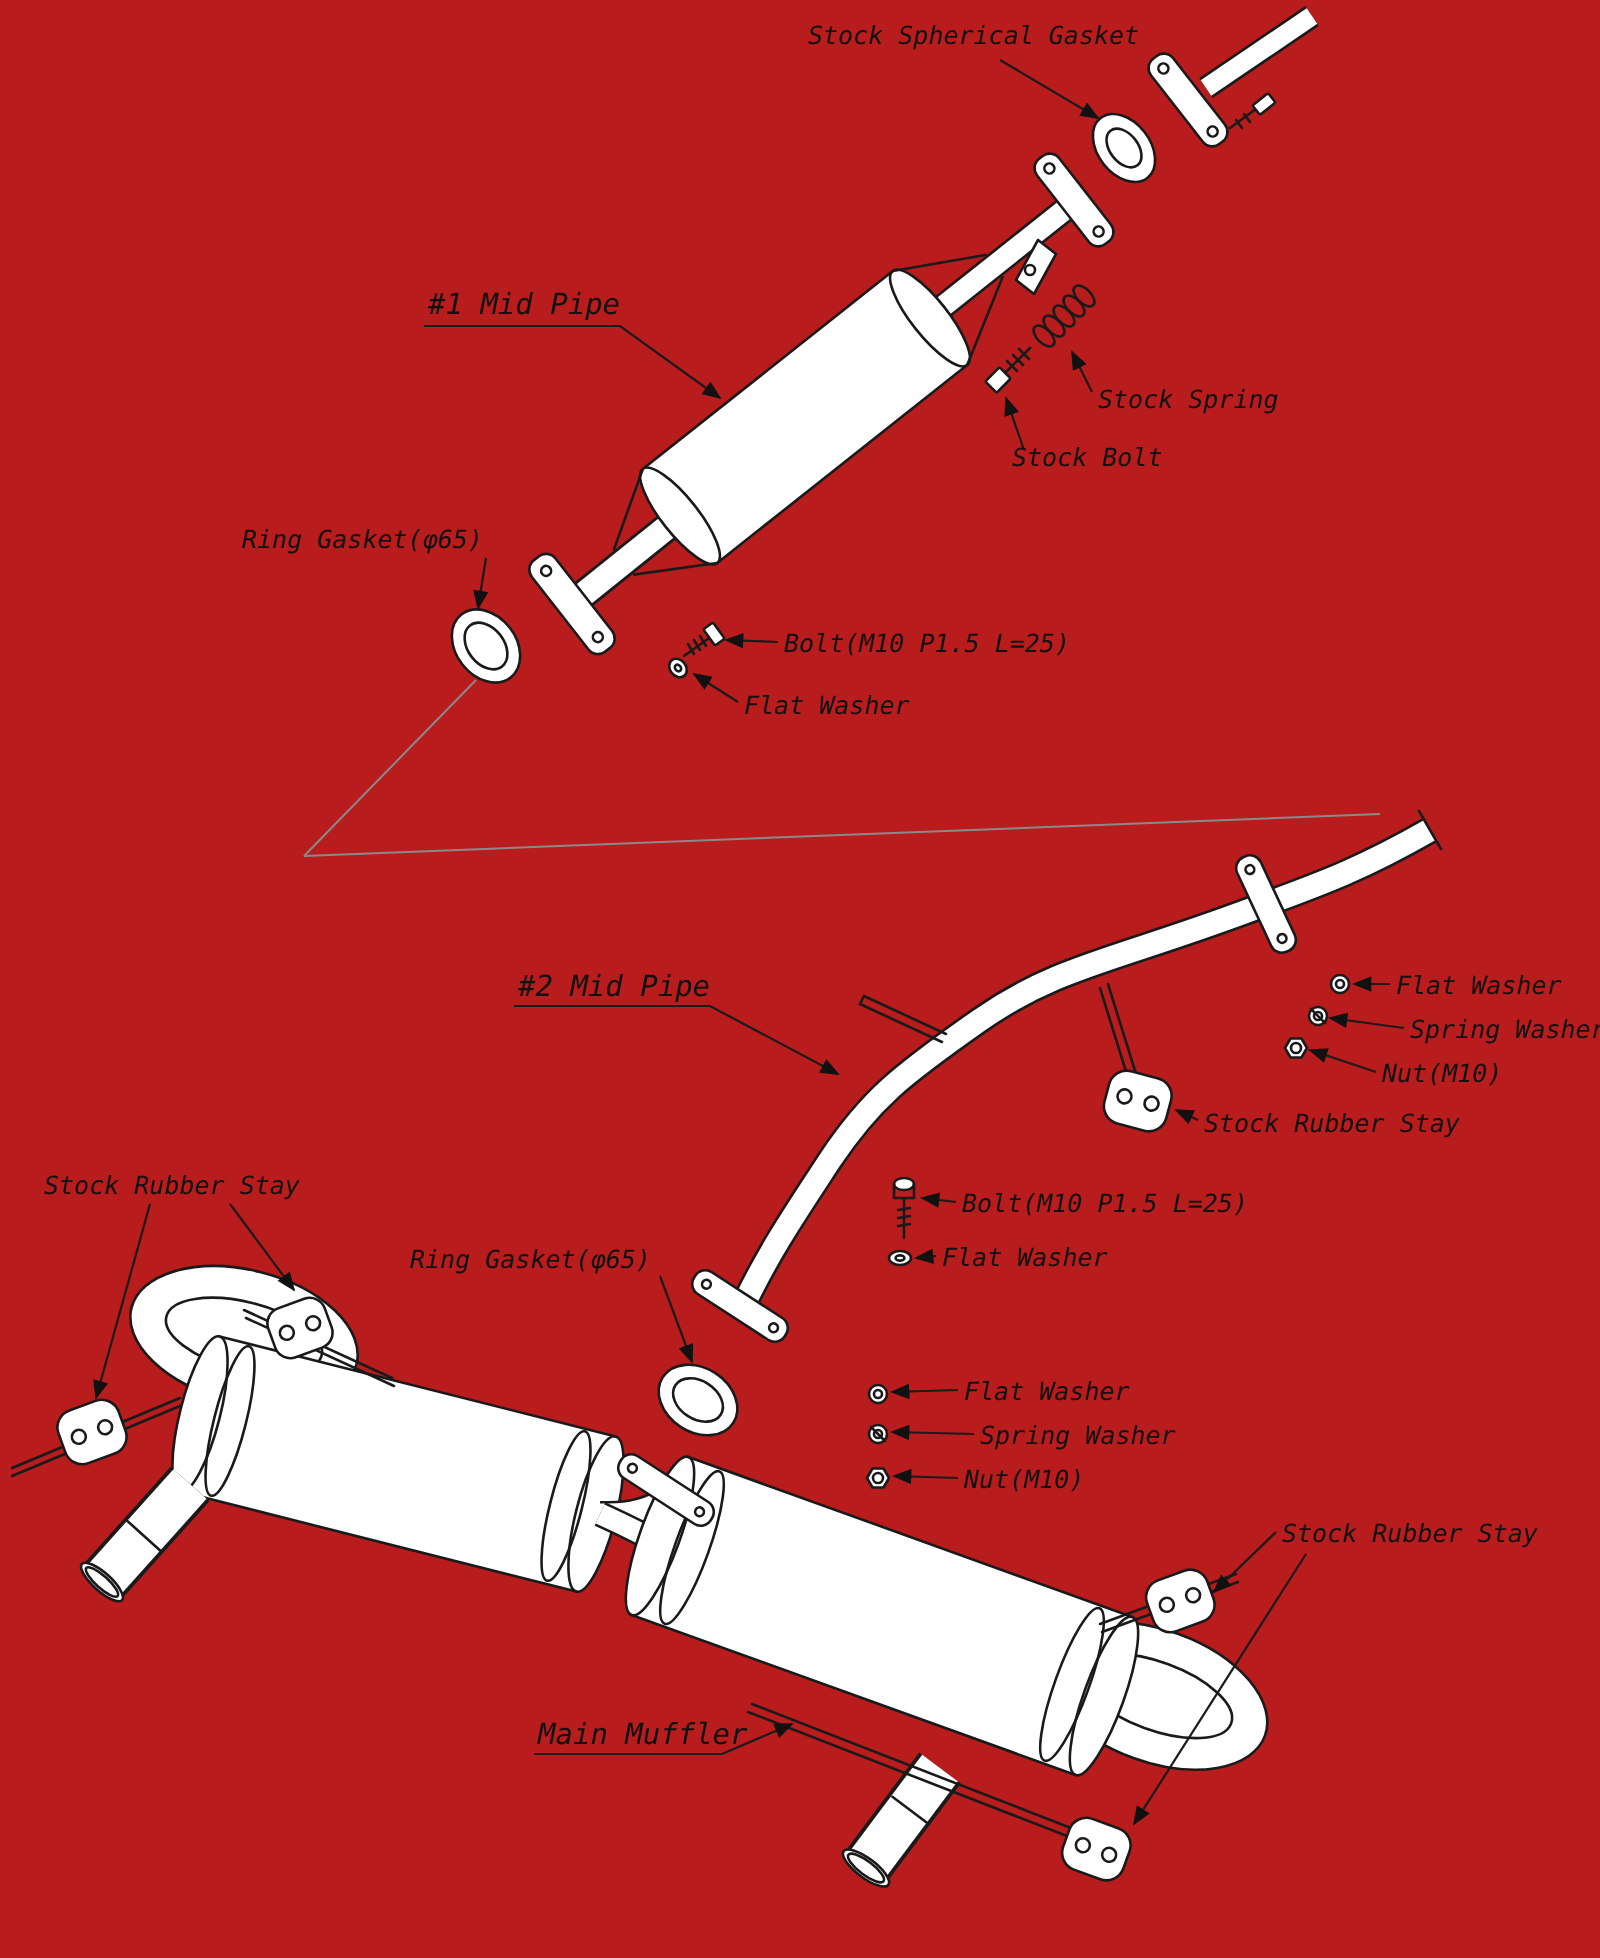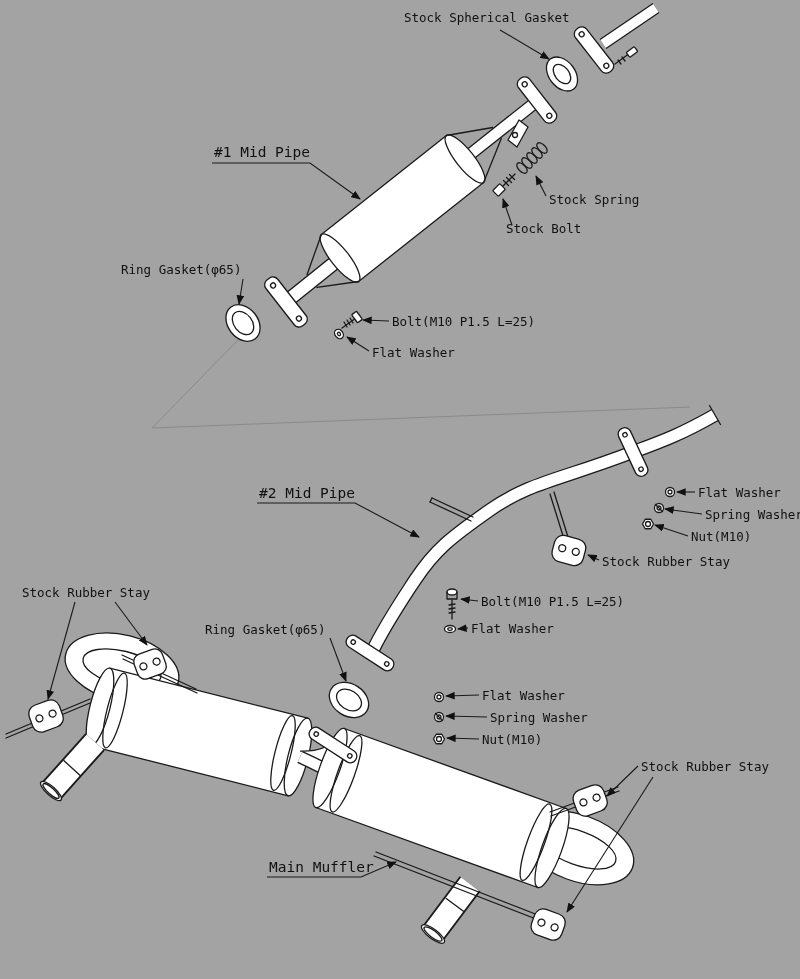--- a/index.html
+++ b/index.html
@@ -1,16 +1,16 @@
 <!DOCTYPE html>
 <html><head>
 <meta charset="utf-8">
 <style>
   html,body { margin:0; padding:0; background:#ffffff; }
-  .canvas { width:800px; height:979px; position:relative; background:#a3a3a3; overflow:hidden; }
+  .canvas { width:800px; height:979px; position:relative; background:#b91c1c; overflow:hidden;font-style:italic; }
   svg { display:block; }
   .ln  { stroke:#1a1a1a; stroke-width:1.3; fill:none; stroke-linecap:round; stroke-linejoin:round; }
   .lnf { stroke:#1a1a1a; stroke-width:1.3; fill:#ffffff; stroke-linejoin:round; }
   .fw  { fill:#ffffff; stroke:none; }
   .thin { stroke:#8a8a8a; stroke-width:1; fill:none; }
   .po { stroke:#1a1a1a; fill:none; stroke-linecap:butt; }
   .pi { stroke:#ffffff; fill:none; stroke-linecap:butt; }
   .leader { stroke:#1a1a1a; stroke-width:1.1; fill:none; }
   .lbl { font-family:"DejaVu Sans Mono","Liberation Mono",monospace; font-size:12.5px; fill:#111111; }
   .lbl-big { font-family:"DejaVu Sans Mono","Liberation Mono",monospace; font-size:14.5px; fill:#111111; }

